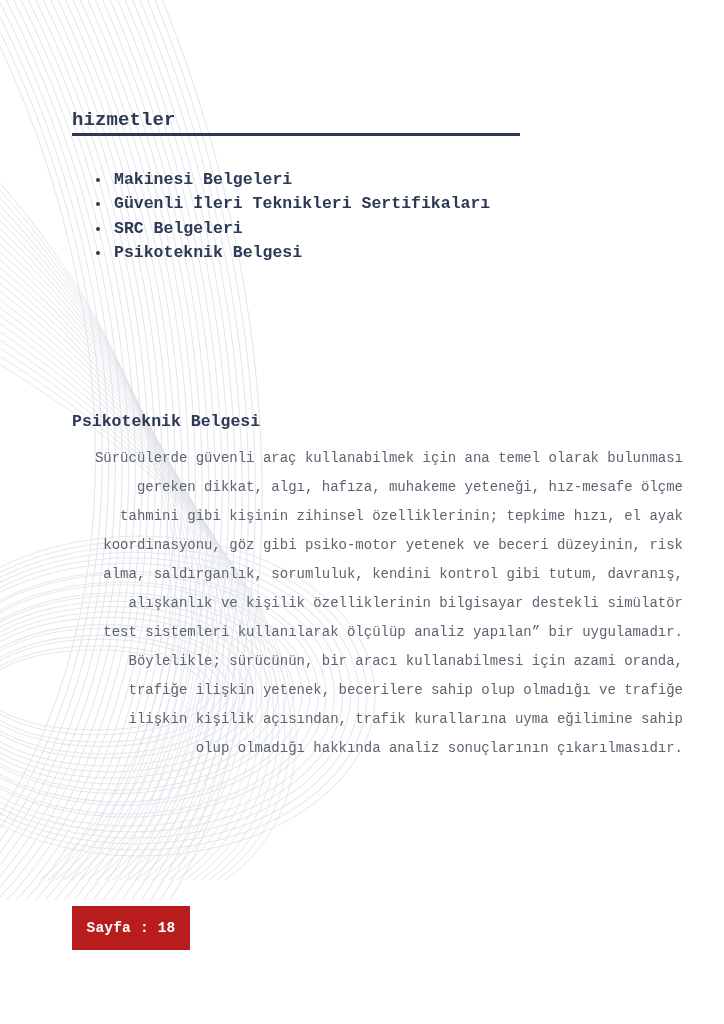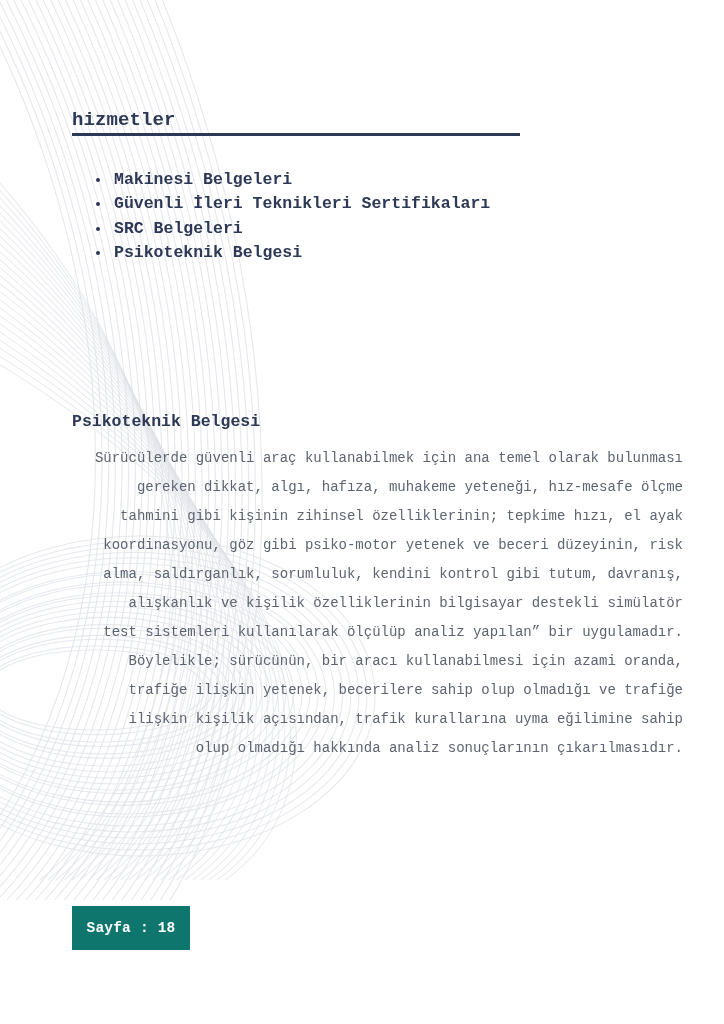--- a/index.html
+++ b/index.html
@@ -107,21 +107,21 @@
   }
   #paragraph-1 { top: 430px; }
   #paragraph-2 { top: 633px; }
 
   #page-number-badge {
     position: absolute;
     left: 72px;
     top: 906px;
     width: 118px;
     height: 44px;
-    background: #0f766e;
+    background: #b91c1c;
     display: flex;
     align-items: center;
     justify-content: center;
   }
   #page-number-badge .badge-label {
     font-size: 14.5px;
     font-weight: bold;
     color: #ffffff;
     letter-spacing: 0.2px;
   }

